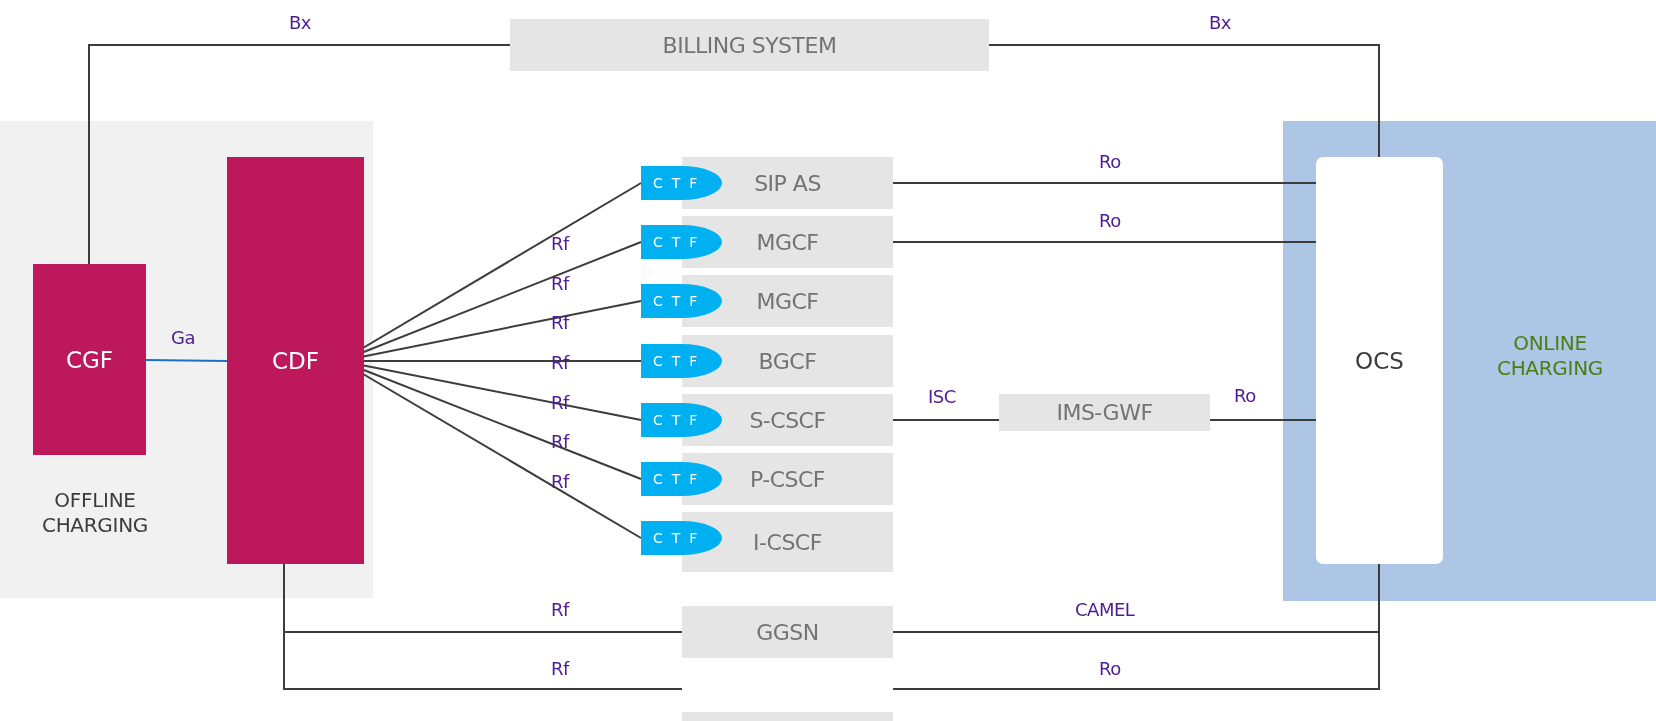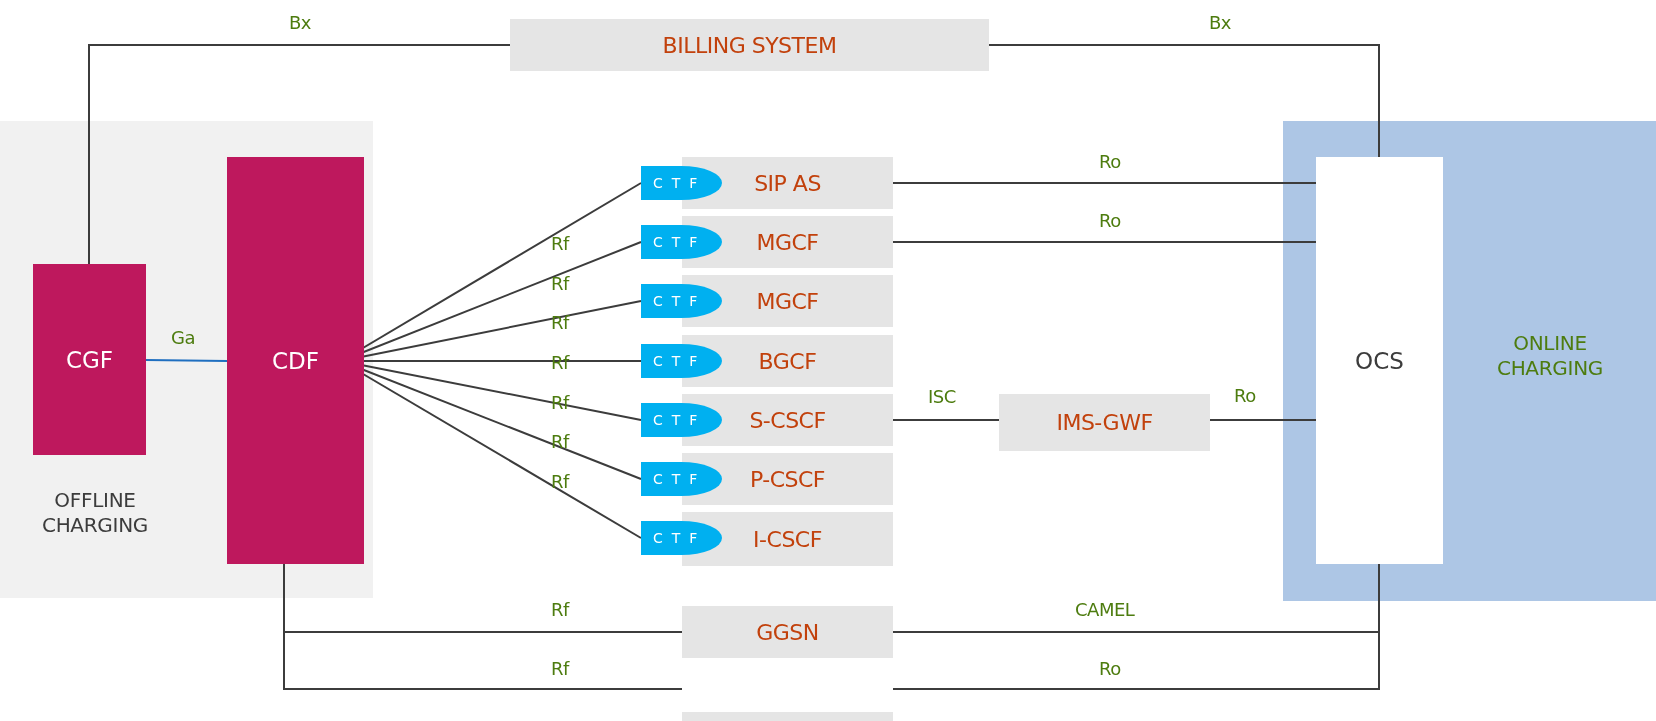--- a/index.html
+++ b/index.html
@@ -3,25 +3,25 @@
 <meta charset="utf-8">
 <style>
   html, body { margin: 0; padding: 0; background: #ffffff; }
   body { width: 1656px; height: 721px; position: relative; overflow: hidden;
          font-family: "DejaVu Sans", sans-serif; color: #3c3c3c; }
   .abs { position: absolute; }
   .panel-offline { left: 0; top: 121px; width: 373px; height: 477px; background: #f1f1f1; }
   .panel-online { left: 1283px; top: 121px; width: 373px; height: 480px; background: #adc6e5; }
   .bluebox { background: #be185d; color: #ffffff; display: flex; align-items: center; justify-content: center;
              font-size: 23px; }
-  .greybox { background: #e5e5e5; color: #c2410c; display: flex; align-items: center; justify-content: center;
+  .greybox { background: #e5e5e5; color: #737373; display: flex; align-items: center; justify-content: center;
              font-size: 22px; letter-spacing: -0.5px; }
   .ocs { background: #ffffff; color: #3c3c3c; display: flex; align-items: center; justify-content: center; font-size: 23px; }
   .zone-label { text-align: center; font-size: 20px; line-height: 25px; letter-spacing: -0.3px; }
-  .iflabel { font-size: 18px; color: #4d7c0f; letter-spacing: -0.5px; white-space: nowrap; }
+  .iflabel { font-size: 18px; color: #4c1d95; letter-spacing: -0.5px; white-space: nowrap; }
   .ctf { background: #00b0f0; color: #ffffff; font-size: 14px; letter-spacing: 9px;
          border-radius: 0 50% 50% 0 / 0 50% 50% 0; display: flex; align-items: center; padding-left: 12px;
          box-sizing: border-box; font-family: "DejaVu Sans", sans-serif; }
   svg.lines { position: absolute; left: 0; top: 0; }
 </style>
 </head>
 <body>
 
 <div class="abs panel-offline"></div>
 <div class="abs panel-online"></div>
@@ -67,21 +67,21 @@
   <span>CGF</span>
 </div>
 <div class="abs bluebox" style="left:227px;top:157px;width:137px;height:407px;">
   <span>CDF</span>
 </div>
 <div class="abs zone-label" style="left:20px;top:488px;width:150px;">
   <div>OFFLINE</div>
   <div>CHARGING</div>
 </div>
 
-<div class="abs ocs" style="left:1316px;top:157px;width:127px;height:407px;">
+<div class="abs ocs" style="left:1316px;top:157px;width:127px;height:407px;border-radius:7px;">
   <span>OCS</span>
 </div>
 <div class="abs zone-label" style="left:1470px;top:331px;width:160px;color:#4d7c0f;">
   <div>ONLINE</div>
   <div>CHARGING</div>
 </div>
 
 <div id="ims-rows">
     <div class="abs greybox" style="left: 682px; top: 157px; width: 211px; height: 52px;">
       <span>SIP AS</span>
@@ -112,29 +112,29 @@
     </div>
     <div class="abs ctf" style="left: 641px; top: 403px; width: 81px; height: 34px;">
       <span>CTF</span>
     </div>
     <div class="abs greybox" style="left: 682px; top: 453px; width: 211px; height: 52px;">
       <span>P-CSCF</span>
     </div>
     <div class="abs ctf" style="left: 641px; top: 462px; width: 81px; height: 34px;">
       <span>CTF</span>
     </div>
-    <div class="abs greybox" style="left: 682px; top: 512px; width: 211px; height: 54px;">
+    <div class="abs greybox" style="left: 682px; top: 512px; width: 211px; height: 60px;">
       <span>I-CSCF</span>
     </div>
     <div class="abs ctf" style="left: 641px; top: 521px; width: 81px; height: 34px;">
       <span>CTF</span>
     </div>
   </div>
 
-<div class="abs greybox" style="left:999px;top:394px;width:211px;height:57px;">
+<div class="abs greybox" style="left:999px;top:394px;width:211px;height:37px;">
   <span>IMS-GWF</span>
 </div>
 
 <div class="abs greybox" style="left:682px;top:606px;width:211px;height:52px;">
   <span>GGSN</span>
 </div>
 <div class="abs greybox" style="left:682px;top:664px;width:211px;height:53px;margin-top:48px;">
   <span>SGSN</span>
 </div>
 

